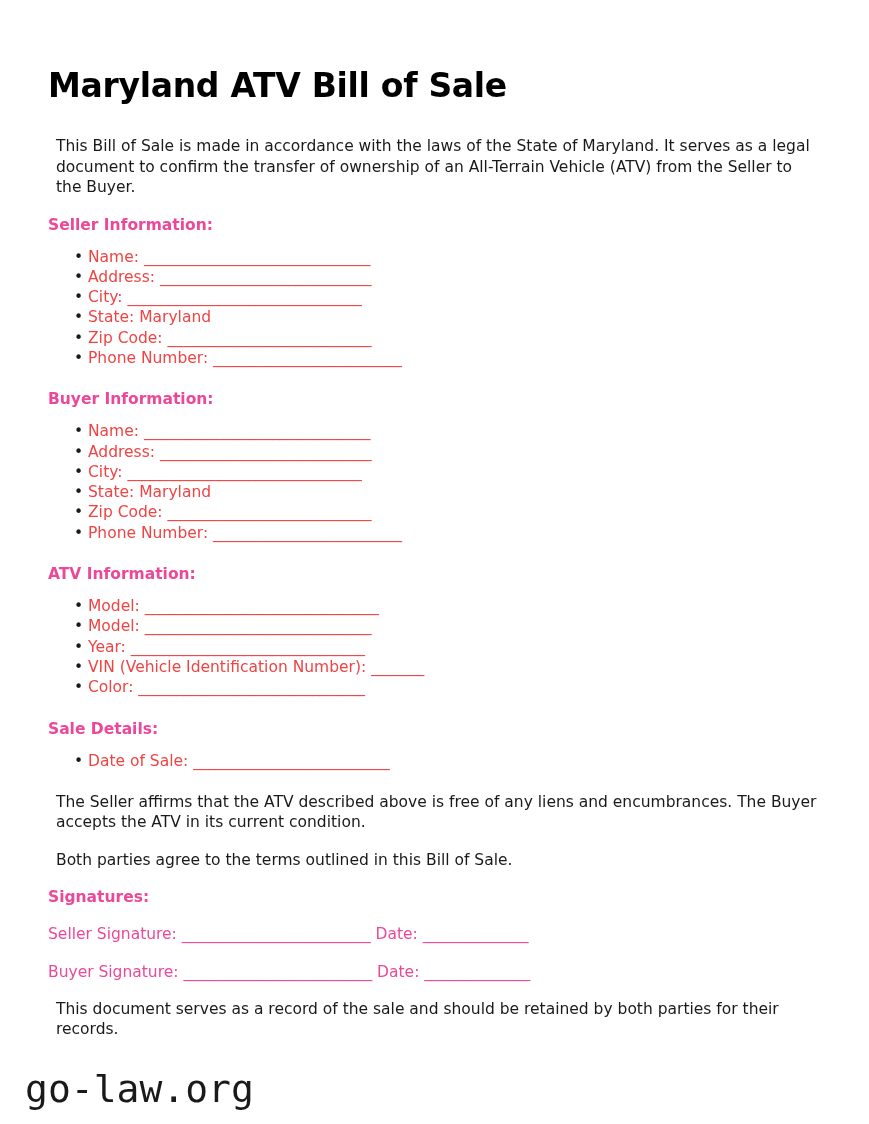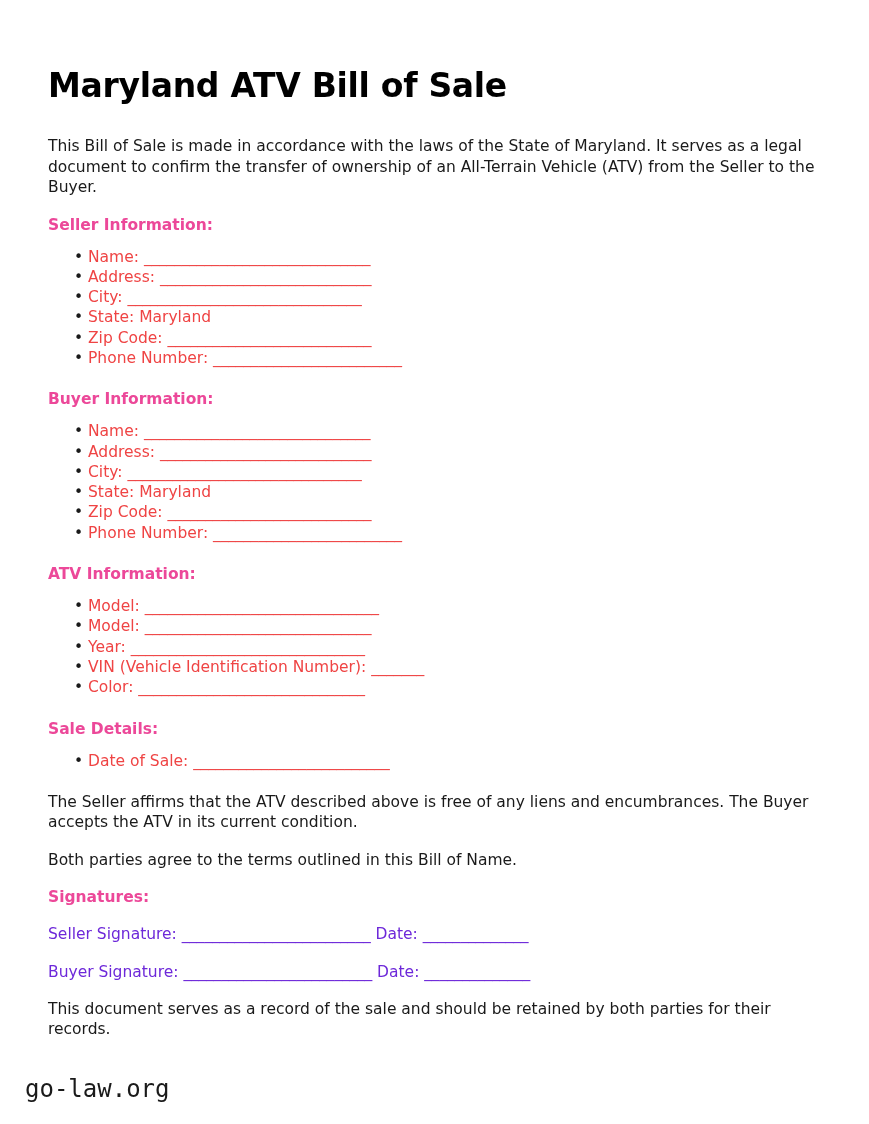--- a/index.html
+++ b/index.html
@@ -37,21 +37,21 @@
     font-weight: bold;
     letter-spacing: -0.3px;
     line-height: 40px;
     margin: 0 0 30px 0;
     color: #000000;
   }
 
   .para {
     font-size: 15.5px;
     line-height: 20.5px;
-    margin: 0 0 0 0;
+    margin: 0 0 0 8px;
     color: #1a1a1a;
   }
 
   .section-heading {
     font-size: 15.5px;
     font-weight: bold;
     line-height: 20px;
     color: #ec4899;
     margin: 0;
   }
@@ -81,34 +81,34 @@
     color: #1a1a1a;
   }
 
   .fill {
     letter-spacing: -0.2px;
   }
 
   .sig-line {
     font-size: 15.5px;
     line-height: 20.3px;
-    color: #6d28d9;
+    color: #ec4899;
     white-space: nowrap;
     margin: 0;
   }
   .spacer-sm { height: 12px; }
   .spacer-md { height: 17px; }
   .spacer-lg { height: 21px; }
 
   .watermark {
     position: absolute;
     left: 25px;
     top: 1060px;
     font-family: "DejaVu Sans Mono", monospace;
-    font-size: 24px;
+    font-size: 38px;
     line-height: 34px;
     color: #1a1a1a;
     letter-spacing: 0px;
     white-space: nowrap;
     text-align: center;
   }
 </style>
 </head>
 <body>
 
@@ -164,21 +164,21 @@
     <ul class="field-list">
       <li><span>Date of Sale: </span><span class="fill">__________________________</span></li>
     </ul>
 
     <div class="spacer-lg"></div>
 
     <p class="para">The Seller affirms that the ATV described above is free of any liens and encumbrances. The Buyer accepts the ATV in its current condition.</p>
 
     <div class="spacer-md"></div>
 
-    <p class="para">Both parties agree to the terms outlined in this Bill of Name.</p>
+    <p class="para">Both parties agree to the terms outlined in this Bill of Sale.</p>
 
     <div class="spacer-md"></div>
 
     <div class="section-heading">Signatures:</div>
 
     <div class="spacer-md"></div>
 
     <p class="sig-line"><span>Seller Signature: </span><span class="fill">_________________________</span><span> Date: </span><span class="fill">______________</span></p>
 
     <div class="spacer-md"></div>

